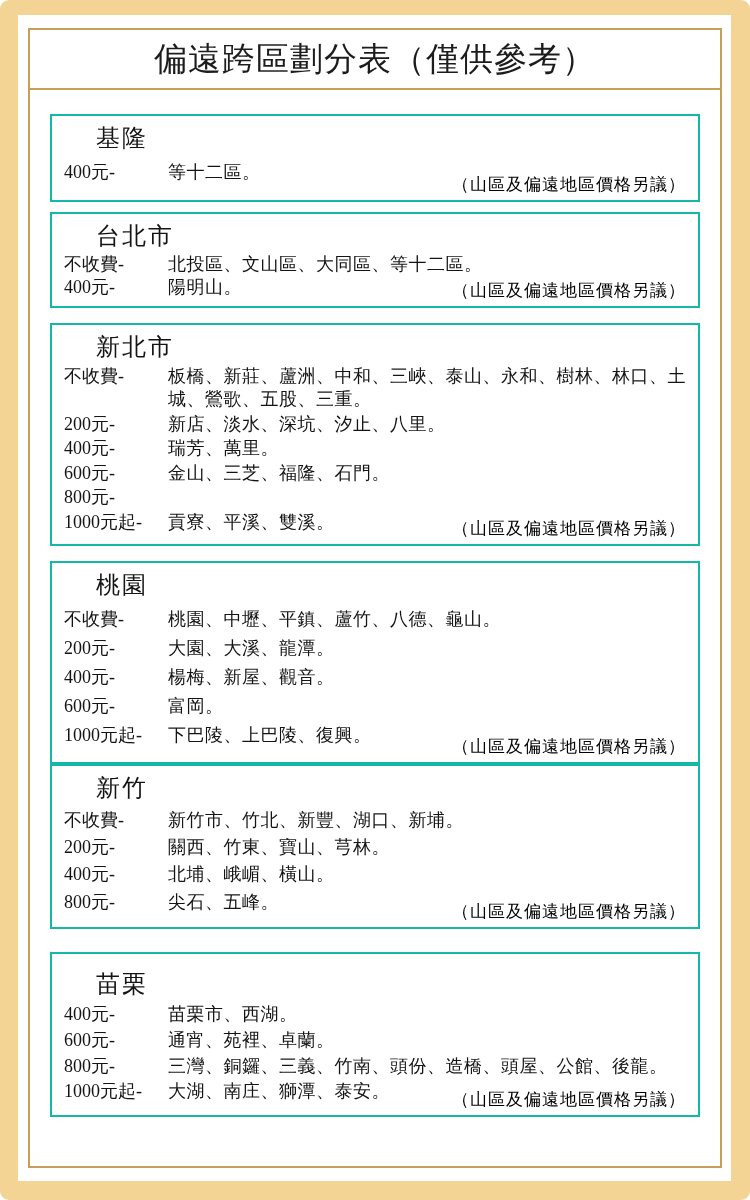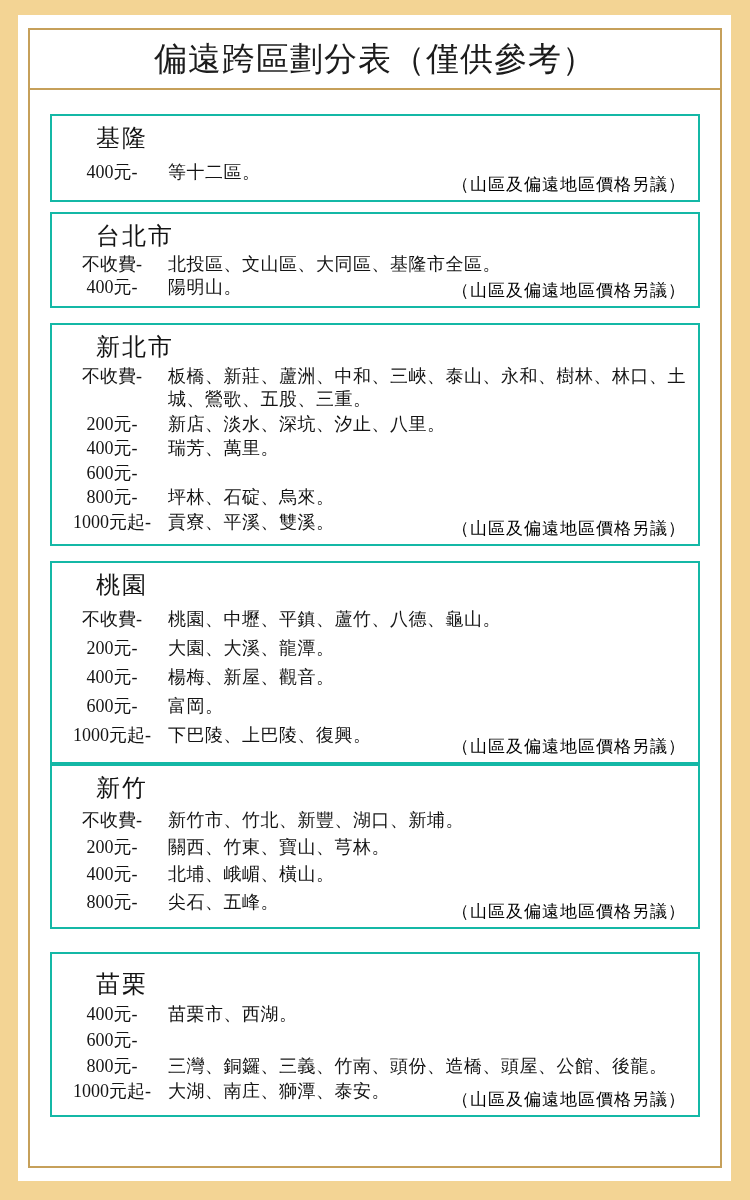--- a/index.html
+++ b/index.html
@@ -2,20 +2,21 @@
 <html><head>
 <meta charset="utf-8">
 <style>
   html,body{margin:0;padding:0;}
   .canvas{
     position:relative;
     width:750px;height:1200px;
     background:#f3d494;
     font-family:"Liberation Serif","DejaVu Serif",serif;
     overflow:hidden;
+    border-radius:9px;
   }
   .page{
     position:absolute;left:18px;top:15px;width:713px;height:1166px;
     background:#ffffff;
   }
   .frame{
     position:absolute;left:10px;top:13px;right:9px;bottom:13px;
     border:2px solid #c6a05a;
     display:flex;flex-direction:column;
     box-sizing:border-box;
@@ -50,21 +51,21 @@
     font-weight:normal;
     letter-spacing:2px;
     line-height:1.25;
   }
   .rows{
     flex:1;
     display:flex;flex-direction:column;justify-content:space-evenly;
     padding:2px 0 4px 0;
   }
   .row{display:flex;align-items:baseline;font-size:18px;line-height:1.3;}
-  .price{flex:0 0 96px;text-align:center;white-space:nowrap;}
+  .price{flex:0 0 96px;text-align:left;white-space:nowrap;}
   .areas{padding-left:8px;flex:1;letter-spacing:0.5px;}
   .note{
     position:absolute;right:12px;bottom:4px;
     color:#000000;
     font-size:17px;
     letter-spacing:1px;
     white-space:nowrap;
   }
   
   .box.s1{height:88px;margin-top:24px;}
@@ -97,21 +98,21 @@
             </div>
           </div>
           <div class="note">（山區及偏遠地區價格另議）</div>
         </section>
 
         <section class="box s2">
           <h2>台北市</h2>
           <div class="rows">
             <div class="row">
               <span class="price">不收費-</span>
-              <span class="areas">北投區、文山區、大同區、基隆市全區。</span>
+              <span class="areas">北投區、文山區、大同區、等十二區。</span>
             </div>
             <div class="row">
               <span class="price">400元-</span>
               <span class="areas">陽明山。</span>
             </div>
           </div>
           <div class="note">（山區及偏遠地區價格另議）</div>
         </section>
 
         <section class="box s3">
@@ -124,24 +125,24 @@
             <div class="row">
               <span class="price">200元-</span>
               <span class="areas">新店、淡水、深坑、汐止、八里。</span>
             </div>
             <div class="row">
               <span class="price">400元-</span>
               <span class="areas">瑞芳、萬里。</span>
             </div>
             <div class="row">
               <span class="price">600元-</span>
+              <span class="areas">金山、三芝、福隆、石門。</span>
             </div>
             <div class="row">
               <span class="price">800元-</span>
-              <span class="areas">坪林、石碇、烏來。</span>
             </div>
             <div class="row">
               <span class="price">1000元起-</span>
               <span class="areas">貢寮、平溪、雙溪。</span>
             </div>
           </div>
           <div class="note">（山區及偏遠地區價格另議）</div>
         </section>
 
         <section class="box s4">
@@ -196,20 +197,21 @@
 
         <section class="box s6">
           <h2>苗栗</h2>
           <div class="rows">
             <div class="row">
               <span class="price">400元-</span>
               <span class="areas">苗栗市、西湖。</span>
             </div>
             <div class="row">
               <span class="price">600元-</span>
+              <span class="areas">通宵、苑裡、卓蘭。</span>
             </div>
             <div class="row">
               <span class="price">800元-</span>
               <span class="areas">三灣、銅鑼、三義、竹南、頭份、造橋、頭屋、公館、後龍。</span>
             </div>
             <div class="row">
               <span class="price">1000元起-</span>
               <span class="areas">大湖、南庄、獅潭、泰安。</span>
             </div>
           </div>

